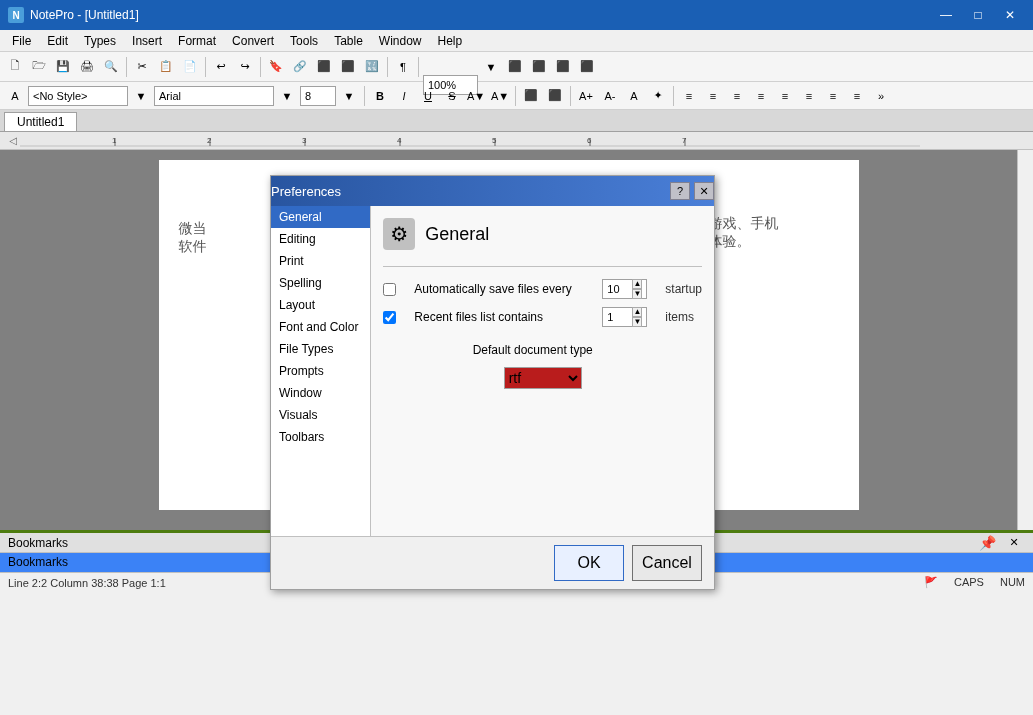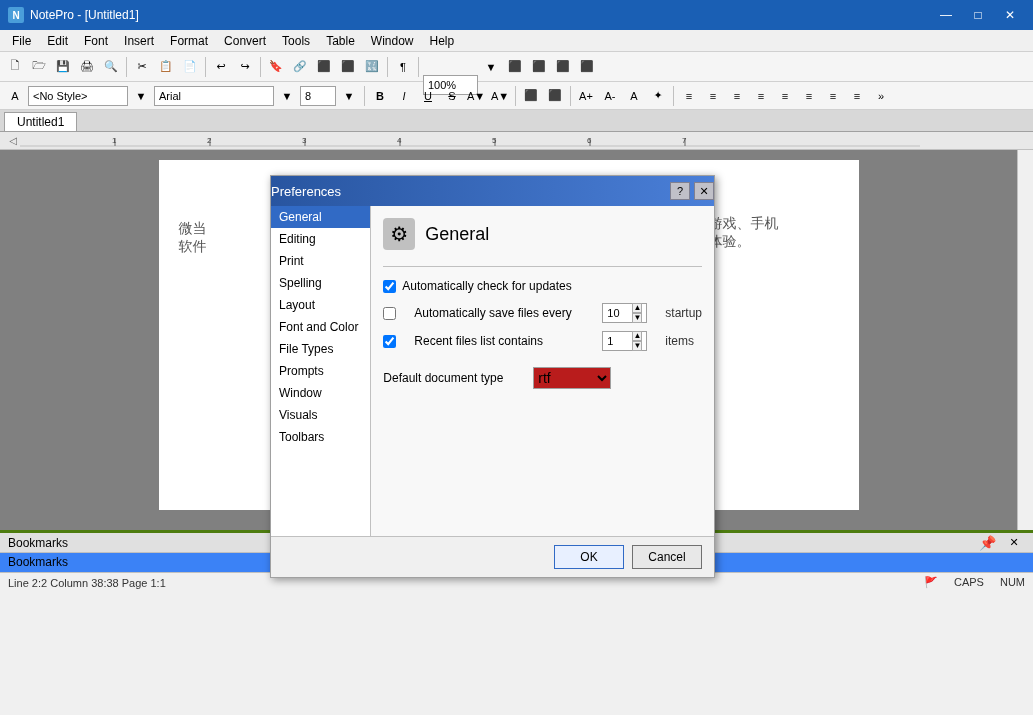--- a/index.html
+++ b/index.html
@@ -292,37 +292,38 @@
       align-items: center;
       padding: 0 4px;
       font-size: 11px;
     }
     .spin-unit { color: #333; }
     .field-row {
       display: flex;
       align-items: center;
       gap: 10px;
       margin-top: 16px;
+      flex-direction: column;
     }
     .field-label { min-width: 140px; }
     .dialog-footer {
       border-top: 1px solid #c0c0c0;
       padding: 8px 12px;
       display: flex;
       justify-content: flex-end;
       gap: 8px;
       background: #f0f0f0;
     }
     .dlg-btn {
       min-width: 70px;
-      height: 24px;
+      height: 36px;
       border: 1px solid #707070;
       background: #e8e8e8;
       cursor: pointer;
-      font-size: 12px;
+      font-size: 16px;
       display: flex;
       align-items: center;
       justify-content: center;
     }
     .dlg-btn.primary {
       border-color: #316ac5;
       background: #e8f0ff;
     }
 
     
@@ -343,21 +344,21 @@
   <div class="title-bar-controls">
     <button class="title-btn">—</button>
     <button class="title-btn">□</button>
     <button class="title-btn close">✕</button>
   </div>
 </div>
 
 <div class="menu-bar">
   <span class="menu-item">File</span>
   <span class="menu-item">Edit</span>
-  <span class="menu-item">Font</span>
+  <span class="menu-item">Types</span>
   <span class="menu-item">Insert</span>
   <span class="menu-item">Format</span>
   <span class="menu-item">Convert</span>
   <span class="menu-item">Tools</span>
   <span class="menu-item">Table</span>
   <span class="menu-item">Window</span>
   <span class="menu-item">Help</span>
 </div>
 
 <div class="toolbar">
@@ -514,24 +515,20 @@
 
       <div class="dialog-content">
 
         <div class="dialog-header">
           <div class="gear-icon">⚙</div>
           <span class="dialog-section-title">General</span>
         </div>
         <div class="dialog-divider"></div>
 
 
-        <div class="checkbox-row">
-          <input type="checkbox" id="cb2" checked="" style="">
-          <label for="cb2">Automatically check for updates</label>
-        </div>
 
         <div style="margin-top:10px;"></div>
 
         <div class="spin-row">
           <input type="checkbox" id="cb-autosave" style="">
           <label for="cb-autosave">Automatically save files every</label>
           <div class="spinbox">
             <span>10</span>
             <div style="display:flex;flex-direction:column;margin-left:auto;">
               <button style="height:10px;font-size:8px;border:1px solid #aaa;background:#f0f0f0;cursor:pointer;padding:0;line-height:1;">▲</button>

